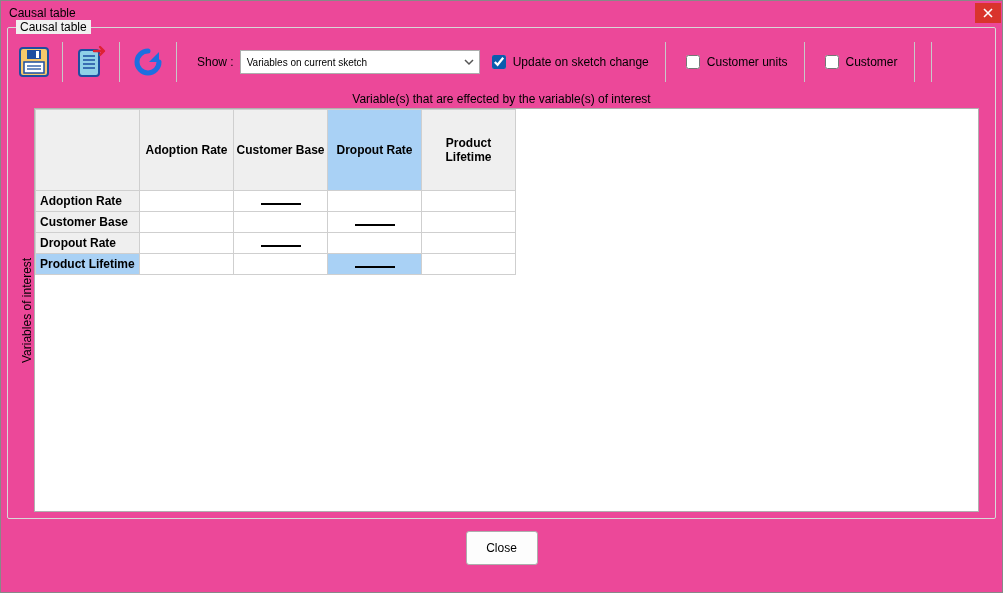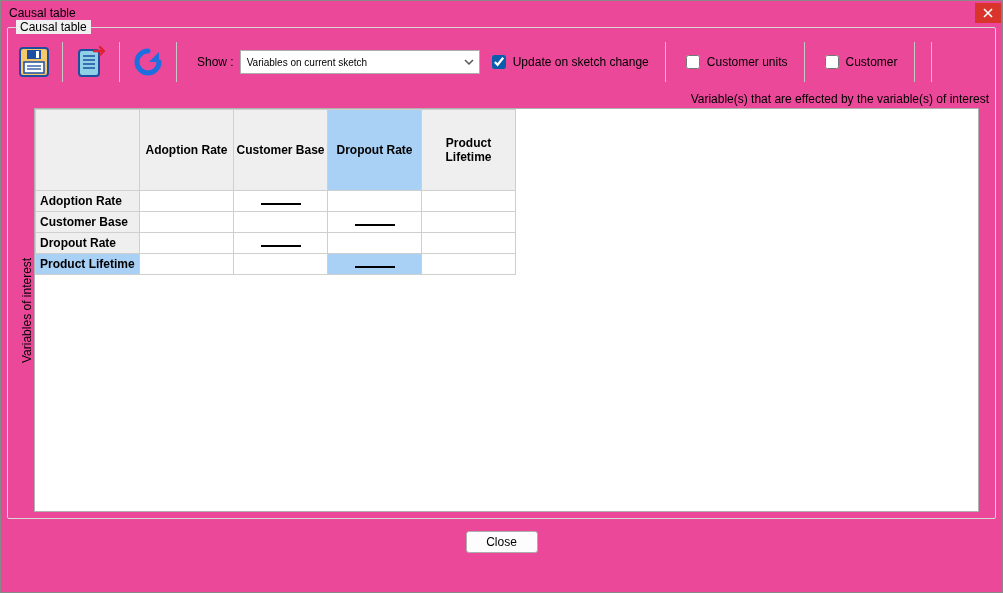--- a/index.html
+++ b/index.html
@@ -9,38 +9,38 @@
   .groupbox{flex:0 0 auto;margin:2px 6px 4px 6px;border:1px solid #d8d8d8;border-radius:2px;position:relative;padding:10px 6px 6px 6px;display:flex;flex-direction:column;}
   .group-label{position:absolute;top:-8px;left:8px;background:#f0f0f0;padding:0 4px;font-size:12px;}
   .toolbar{height:48px;display:flex;align-items:center;gap:0;}
   .tb-btn{width:40px;height:40px;display:flex;align-items:center;justify-content:center;cursor:pointer;border-radius:3px;}
   .sep{width:1px;height:40px;background:#c8c8c8;margin:0 8px;}
   .show-label{margin-left:12px;margin-right:6px;}
   .combo{position:relative;width:240px;height:24px;background:#fff;border:1px solid #adadad;display:flex;align-items:center;padding:0 6px;font-size:10px;box-sizing:border-box;}
   .combo .chev{position:absolute;right:4px;top:4px;}
   .chk-wrap{display:flex;align-items:center;gap:4px;margin:0 8px;}
   input[type=checkbox]{width:14px;height:14px;accent-color:#0b5cad;}
-  .effect-title{text-align:right;margin:6px 0 2px 0;}
+  .effect-title{text-align:center;margin:6px 0 2px 0;}
   .table-area{display:flex;margin:0 10px 0 20px;position:relative;}
   .y-axis-label{writing-mode:vertical-rl;transform:rotate(180deg);text-align:center;position:absolute;left:-14px;top:0;bottom:0;display:flex;align-items:center;justify-content:center;}
   .grid-wrap{border:1px solid #b0b0b0;background:#fff;flex:1;height:402px;overflow:hidden;display:flex;flex-direction:column;}
   table{border-collapse:collapse;width:100%;table-layout:fixed;}
   th,td{border:1px solid #cfcfcf;font-size:12px;padding:0;height:20px;text-align:center;}
   thead th{background:#efefef;font-weight:bold;height:80px;vertical-align:middle;}
   thead th.corner{background:#efefef;width:104px;}
   tbody th.rowhdr{background:#efefef;text-align:left;padding-left:4px;font-weight:bold;width:104px;}
   col.col-rowhdr{width:104px;}
   col.col-var{width:94px;}
   .col-highlight{background:#a9d1f5 !important;}
   .row-highlight th.rowhdr{background:#a9d1f5 !important;}
   .cell-sel{background:#a9d1f5 !important;}
   .dash{display:inline-block;width:40px;border-top:2px solid #000;margin-top:9px;}
   .filler{flex:1;}
   .footer{display:flex;justify-content:center;padding:8px 0 10px 0;}
-  .close-button{width:72px;height:22px;background:#fdfdfd;border:1px solid #adadad;border-radius:3px;font-size:12px;cursor:pointer;}
+  .close-button{width:72px;height:34px;background:#fdfdfd;border:1px solid #adadad;border-radius:3px;font-size:12px;cursor:pointer;}
   svg{display:block;}
 </style>
 </head>
 <body>
 
 <div class="window">
   <div class="titlebar">
     <span>Causal table</span>
     <div class="close-btn">
       <svg width="10" height="10" viewBox="0 0 10 10">

